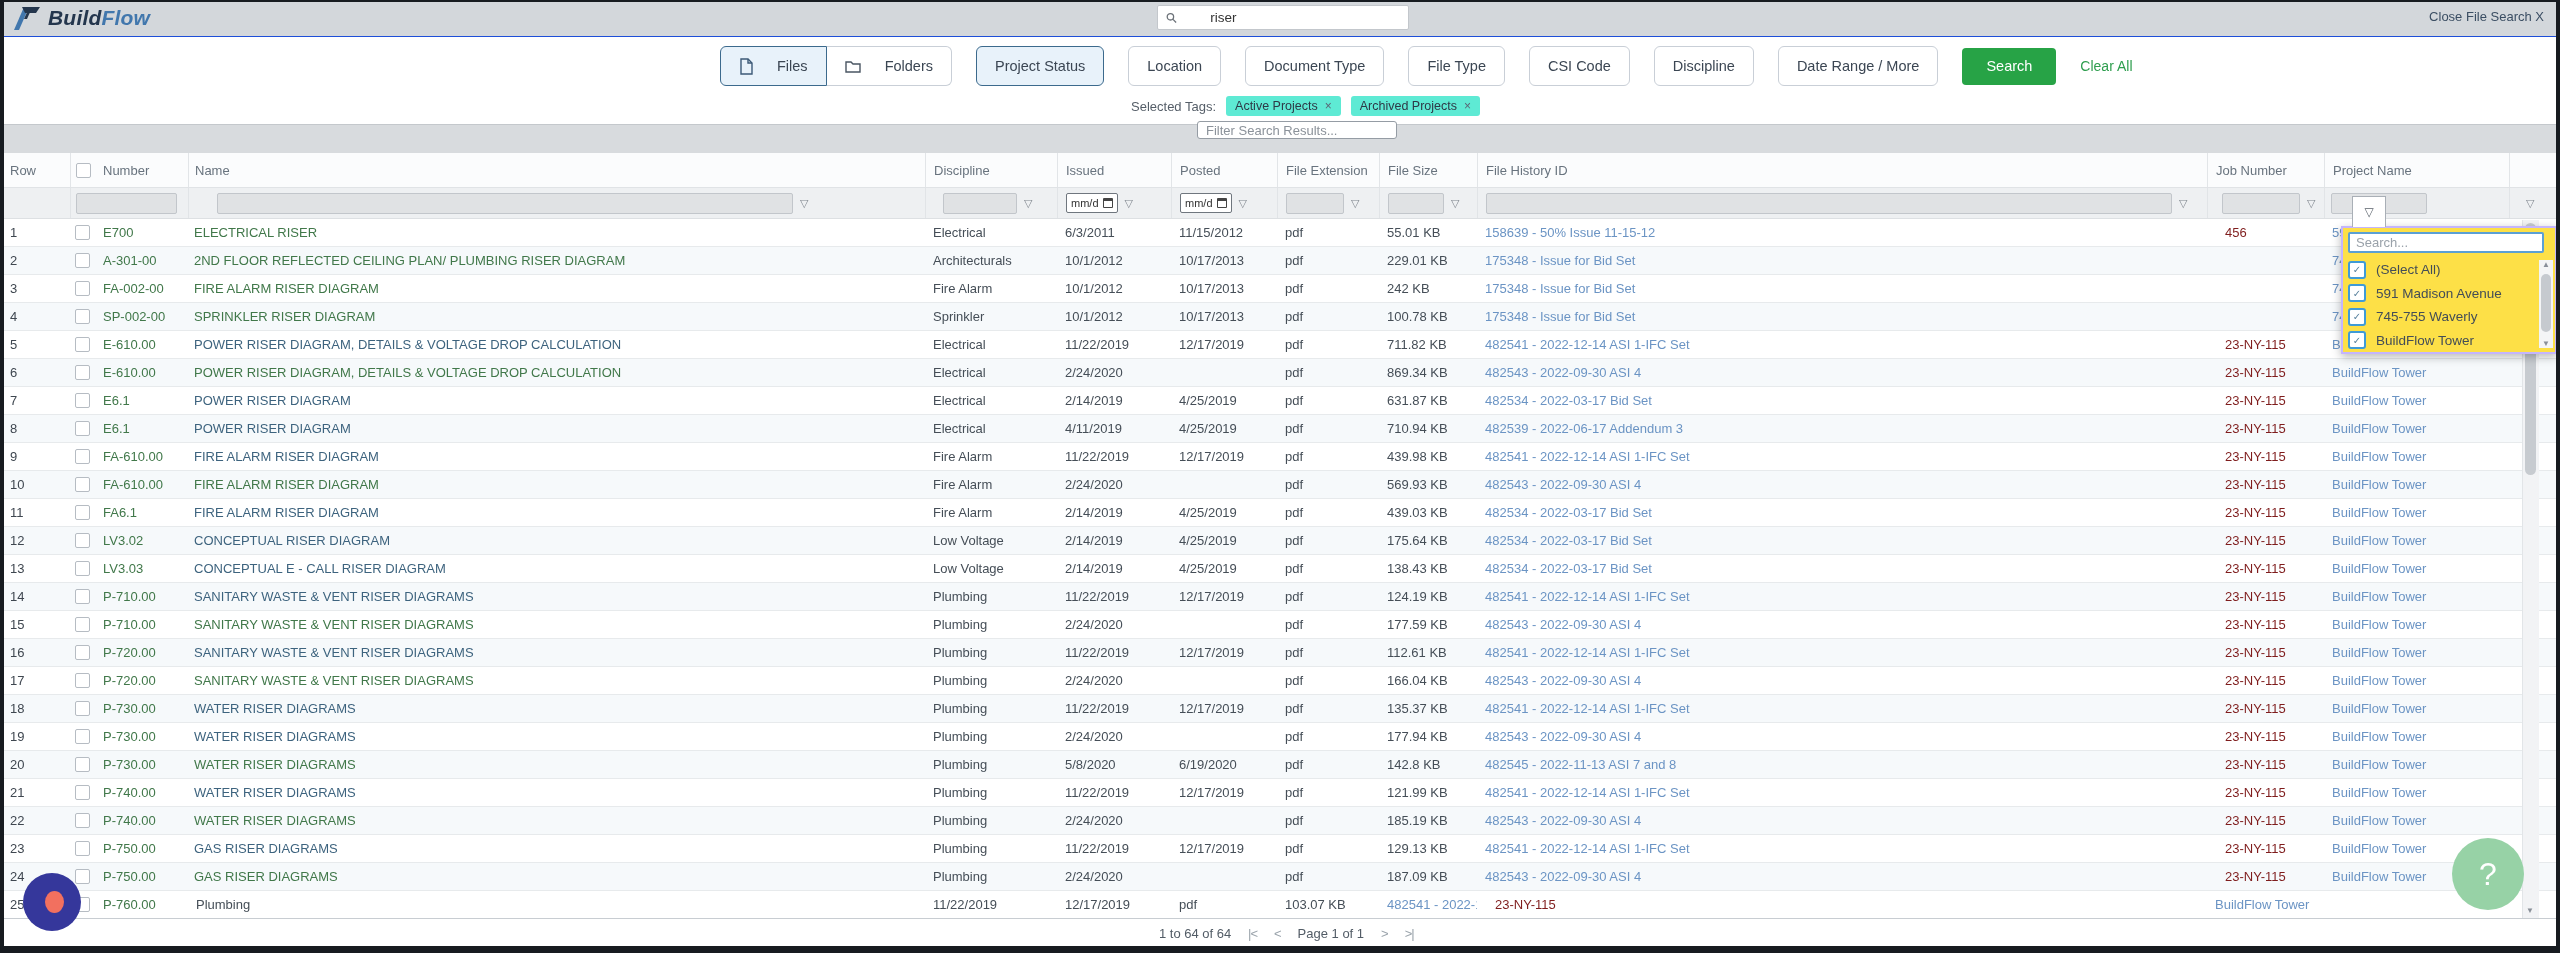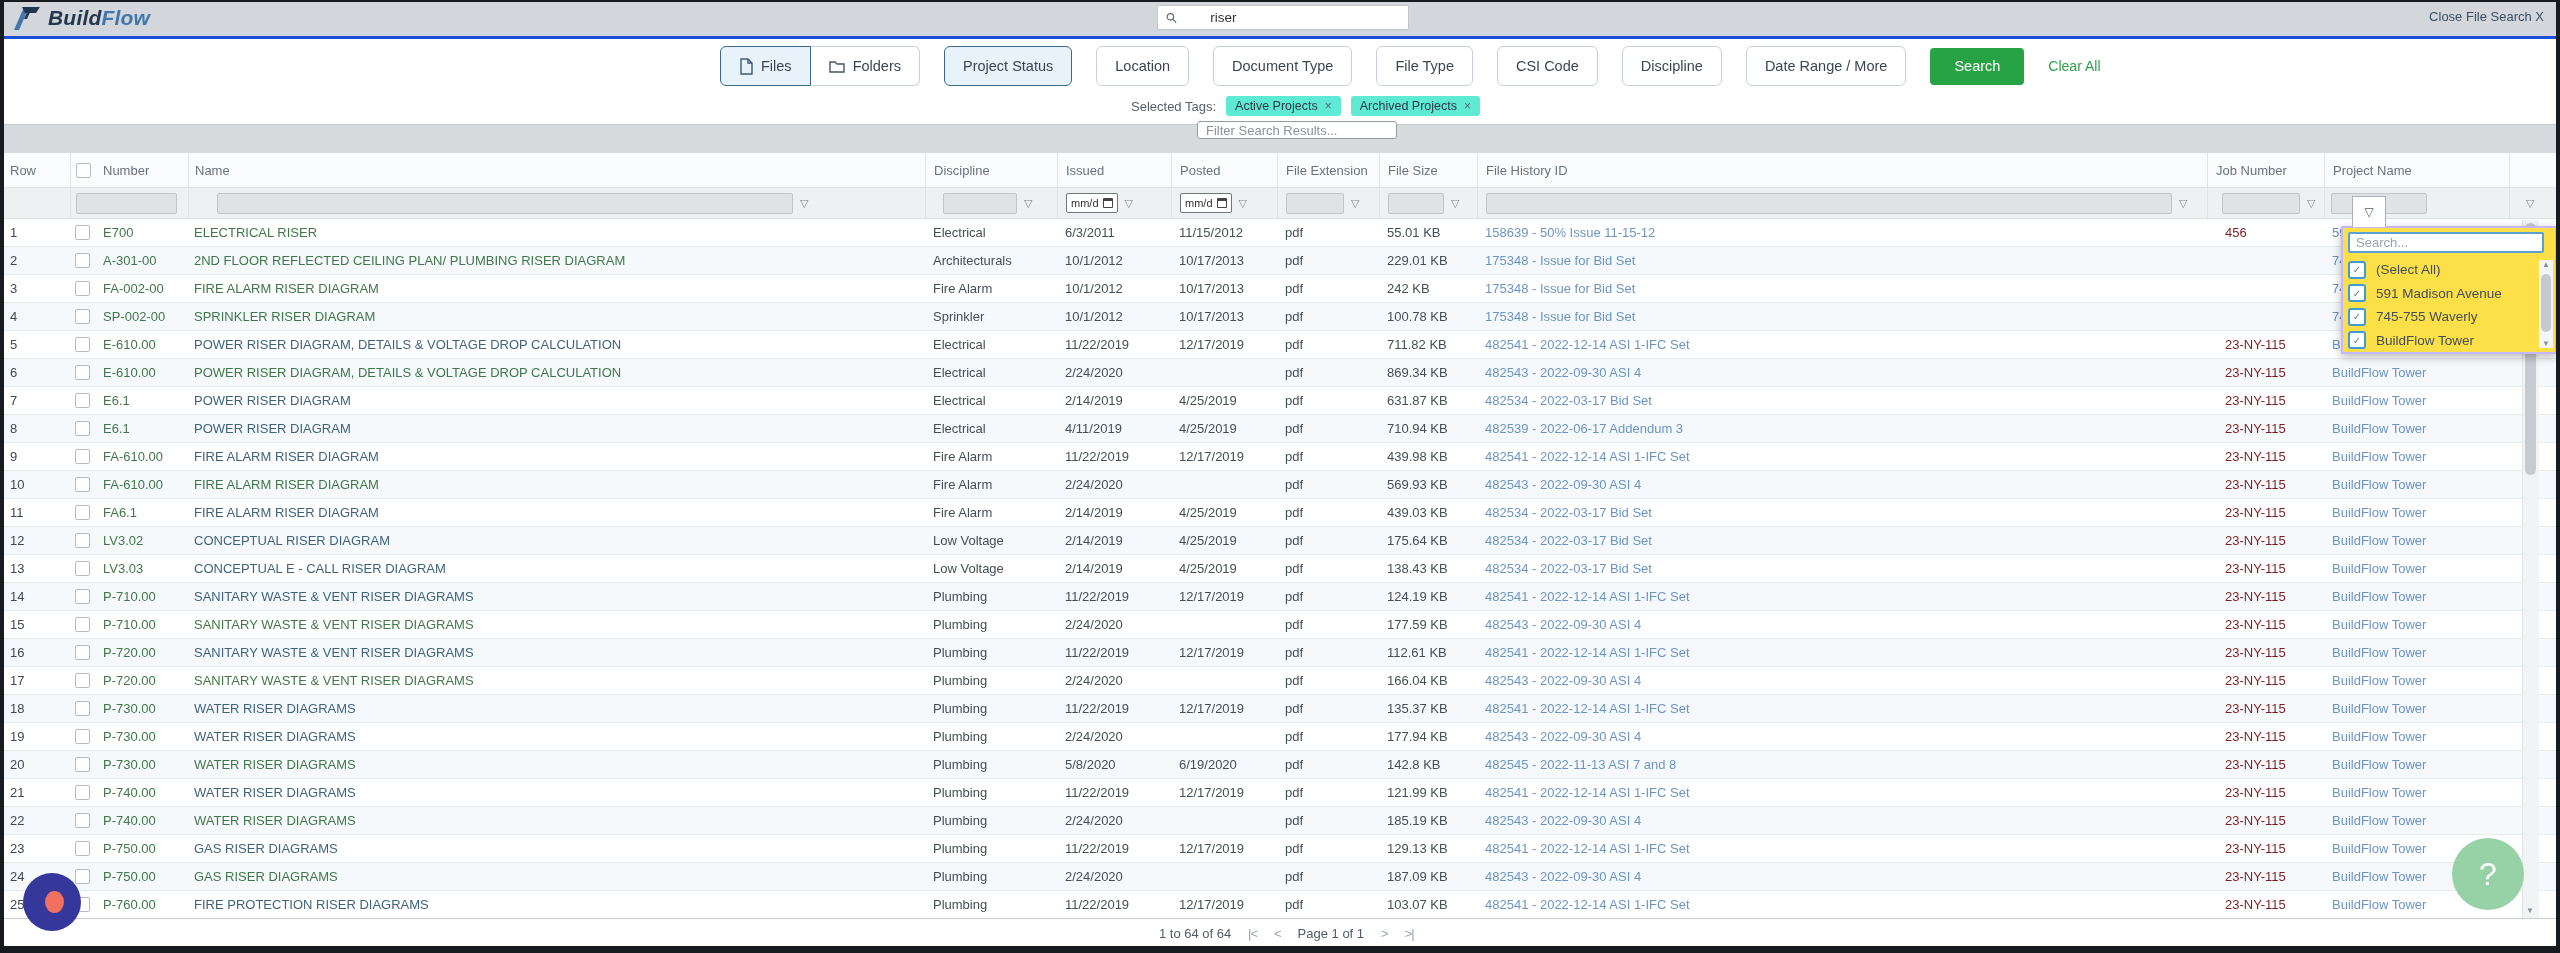--- a/index.html
+++ b/index.html
@@ -3,37 +3,37 @@
 <meta charset="utf-8">
 <style>
   html,body{margin:0;padding:0;background:#fff;}
   .page{position:relative;width:2560px;height:953px;background:#fff;overflow:hidden;
         font-family:"Liberation Sans",sans-serif;}
   .page::after{content:"";position:absolute;inset:0;border:2px solid #171b20;border-left-width:4px;
         border-right-width:4px;border-bottom-width:7px;pointer-events:none;z-index:99;}
 
   
   .topbar{position:absolute;left:0;top:0;width:100%;height:36px;background:#d3d7db;
-          border-bottom:3px solid #1d4ed8;z-index:10;}
+          border-bottom:1px solid #1d4ed8;z-index:10;}
   .brand{position:absolute;left:12px;top:3px;display:flex;align-items:center;gap:6px;}
   .brand-text{font-size:21px;font-weight:bold;font-style:italic;letter-spacing:.2px;}
   .b1{color:#24364d;} .b2{color:#4177ad;}
   .topsearch{position:absolute;left:1157px;top:5px;width:234px;height:23px;background:#fff;
           border:1px solid #c3c7cc;border-radius:2px;display:flex;align-items:center;
           padding:0 8px;gap:7px;font-size:13.5px;color:#333;}
   .topsearch input{border:none;outline:none;font-size:13.5px;color:#333;width:100%;
           font-family:"Liberation Sans",sans-serif;background:transparent;margin-left:24px;}
   .close-search{position:absolute;right:16px;top:9px;font-size:13px;color:#3b4e63;cursor:pointer;}
 
   
   .toolbar{position:absolute;left:0;top:36px;width:100%;height:88px;background:#fff;}
   .btnrow{position:absolute;left:720px;top:10px;display:flex;align-items:center;gap:24px;height:40px;}
   .seg{display:flex;}
   .fbtn{height:40px;padding:0 18px;background:#fff;border:1px solid #c9cfd7;border-radius:6px;
-        font-size:14.5px;color:#3b4653;display:flex;align-items:center;gap:8px;cursor:pointer;
+        font-size:14.5px;color:#3b4653;display:flex;align-items:center;gap:24px;cursor:pointer;
         font-family:"Liberation Sans",sans-serif;white-space:nowrap;box-sizing:border-box;}
   .seg .fbtn:first-child{border-radius:6px 0 0 6px;}
   .seg .fbtn:last-child{border-radius:0 6px 6px 0;border-left:none;}
   .fbtn.selected{background:#e8f2fa;border:1px solid #3c6a8d;}
   .search-btn{height:37px;padding:0 24px;background:#27a346;border:none;border-radius:4px;
         color:#fff;font-size:14.5px;cursor:pointer;font-family:"Liberation Sans",sans-serif;}
   .clear-all{color:#2f9e4f;font-size:14px;cursor:pointer;}
   .tagsrow{position:absolute;left:1131px;top:60px;display:flex;align-items:center;gap:10px;
         font-size:13px;color:#555e68;}
   .tag{background:#5eead4;border-radius:3px;padding:3px 9px;font-size:12.5px;color:#2e3947;
@@ -826,23 +826,20 @@
           <span class="projlink">BuildFlow Tower</span>
         </div>
     <div class="cell"></div>
   </div>
       <div class="trow grid-cols">
     <div class="cell c-row">25</div>
     <div class="cell c-num">
           <span class="cb"></span>
           <span class="numlink">P-760.00</span>
         </div>
-    <div class="cell c-name">
-          <span class="namelink lb">FIRE PROTECTION RISER DIAGRAMS</span>
-        </div>
     <div class="cell">Plumbing</div>
     <div class="cell">11/22/2019</div>
     <div class="cell">12/17/2019</div>
     <div class="cell">pdf</div>
     <div class="cell">103.07 KB</div>
     <div class="cell">
           <span class="histlink">482541 - 2022-12-14 ASI 1-IFC Set</span>
         </div>
     <div class="cell c-job">23-NY-115</div>
     <div class="cell c-proj">

